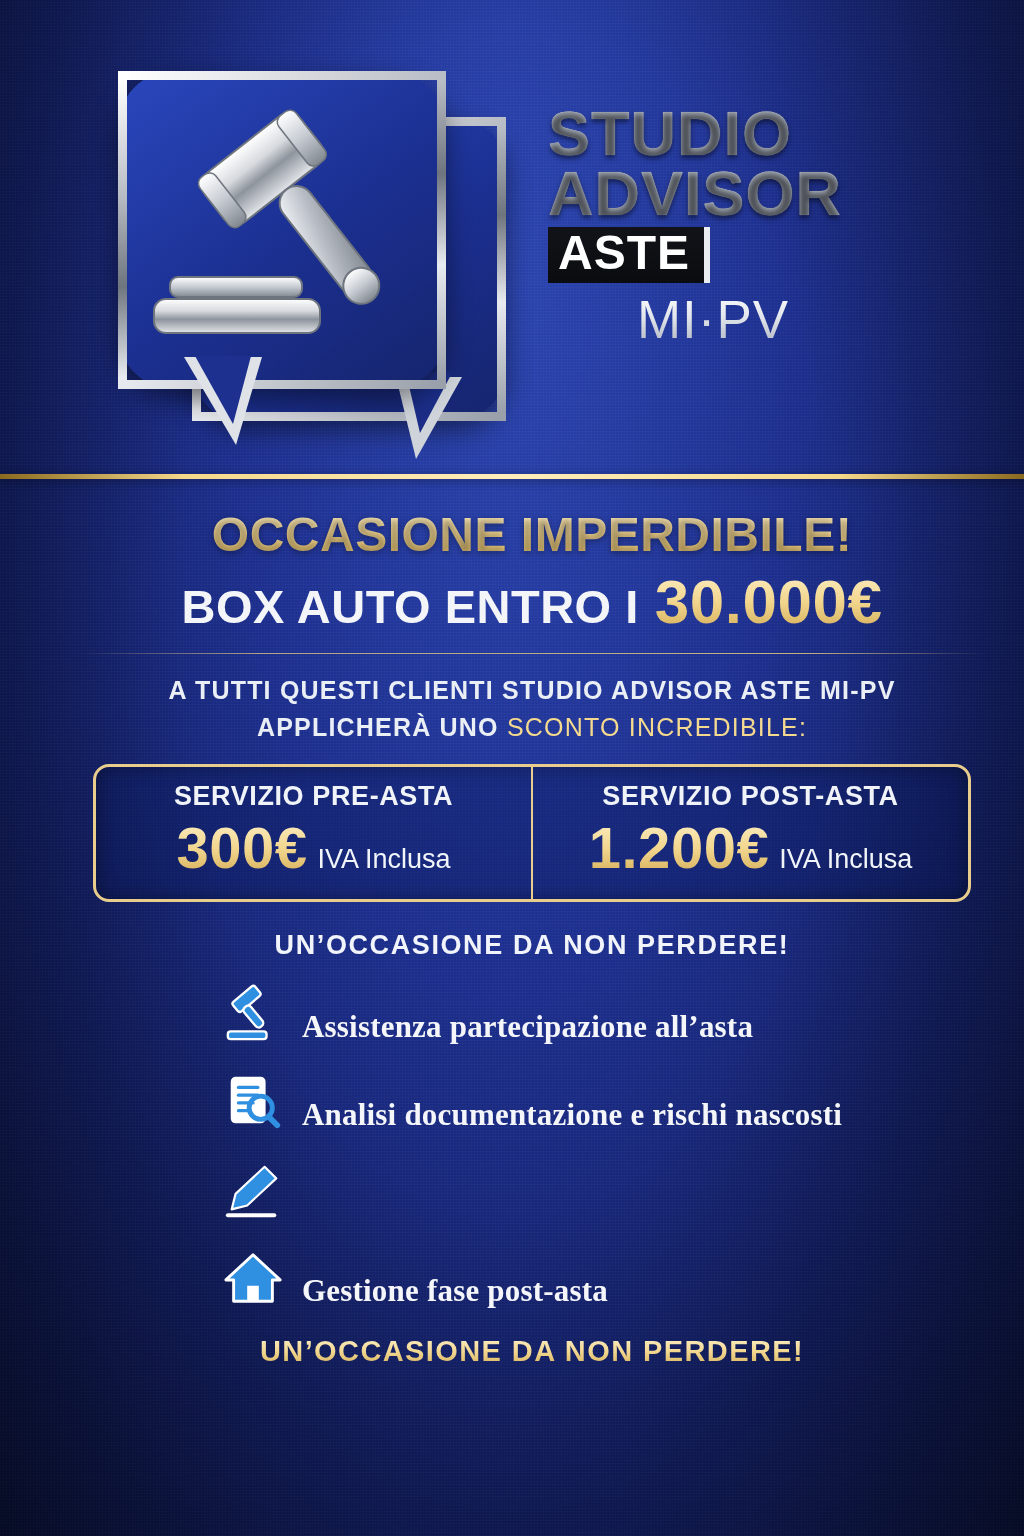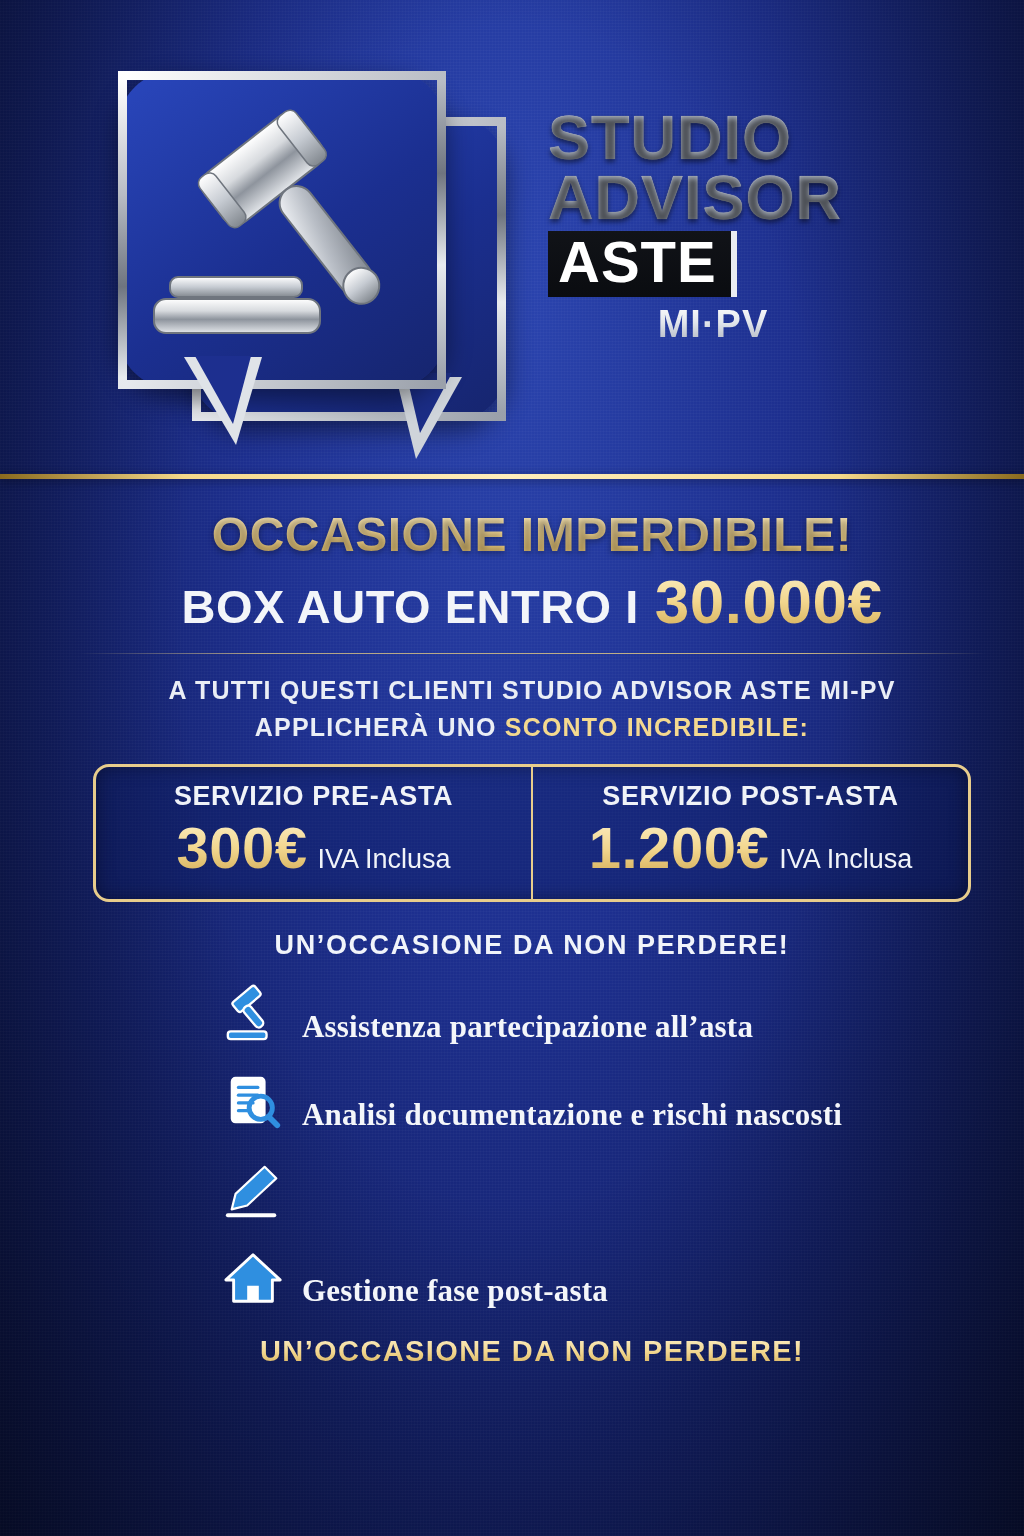--- a/index.html
+++ b/index.html
@@ -134,30 +134,30 @@
   }
   .logo-aste-row {
     display: flex;
     align-items: center;
     margin-top: 4px;
   }
   .logo-aste {
     display: inline-block;
     background: linear-gradient(180deg, #111318 0%, #0a0c10 100%);
     color: #ffffff;
-    font-size: 58px;
+    font-size: 48px;
     font-weight: 800;
     letter-spacing: 1px;
     padding: 2px 14px 6px 10px;
     border-right: 6px solid #e9ecf1;
     line-height: 1;
   }
   .logo-mipv {
-    font-size: 38px;
-    font-weight: 700;
+    font-size: 53px;
+    font-weight: 400;
     letter-spacing: 1px;
     margin-top: 6px;
     text-align: center;
     width: 330px;
     background: linear-gradient(180deg, #ffffff 0%, #e2e6ec 45%, #a9afbb 100%);
     -webkit-background-clip: text;
     background-clip: text;
     color: transparent;
   }
 
@@ -234,21 +234,21 @@
   }
   .note2 {
     margin-top: 8px;
     font-size: 25px;
     font-weight: 600;
     letter-spacing: 1.2px;
     color: #eaeef5;
   }
   .note2 .hl {
     color: #f4d98f;
-    font-weight: 700;
+    font-weight: 400;
   }
 
   
   .price-box {
     margin: 22px auto 0 auto;
     width: 872px;
     border: 3px solid #e8cd8c;
     border-radius: 16px;
     display: flex;
     align-items: center;

